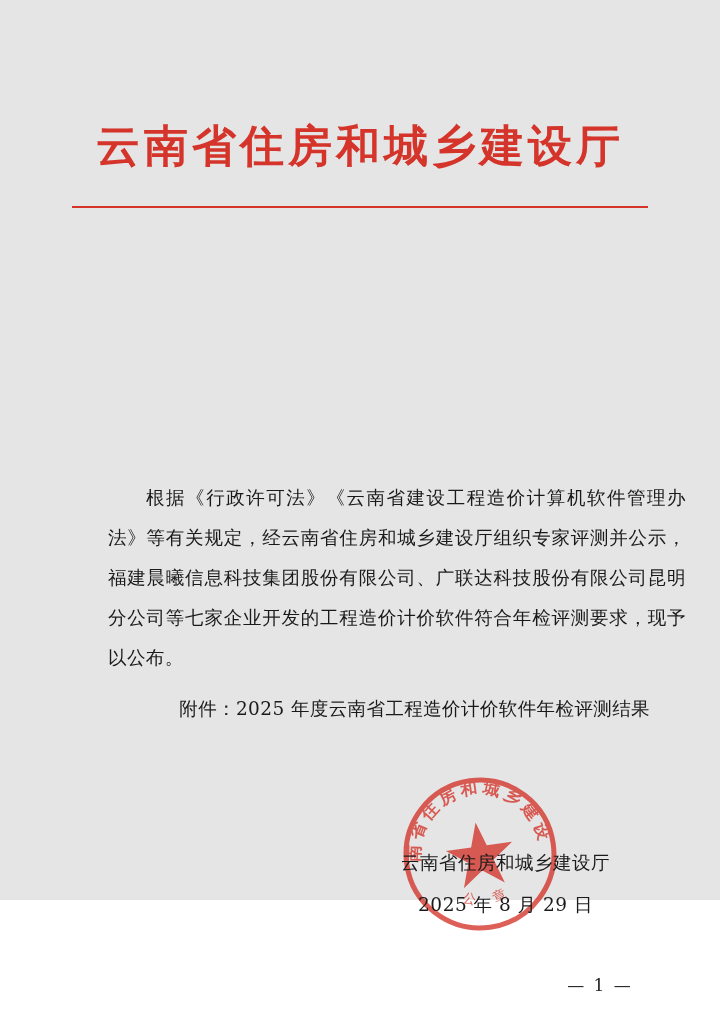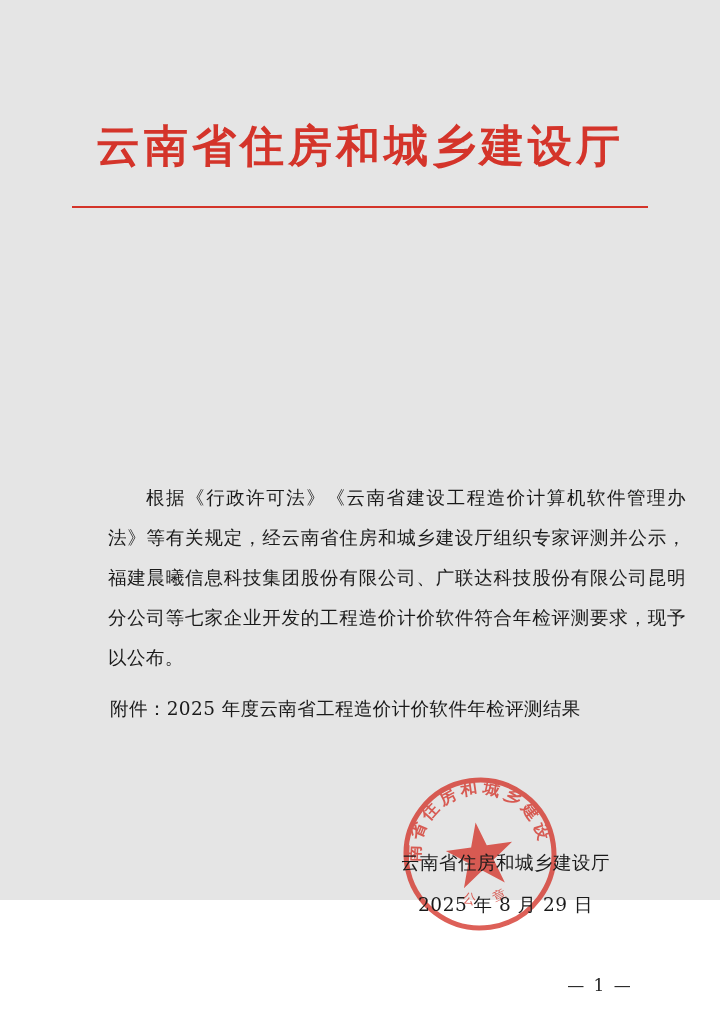--- a/index.html
+++ b/index.html
@@ -92,20 +92,21 @@
 
   .attachment {
     position: absolute;
     left: 72px;
     top: 692px;
     width: 578px;
     font-size: 18.5px;
     line-height: 34px;
     letter-spacing: 0.4px;
     text-indent: 38px;
+    text-align: right;
   }
 
   
   .signature {
     position: absolute;
     right: 110px;
     top: 842px;
     text-align: center;
     font-size: 18.5px;
     line-height: 42px;

